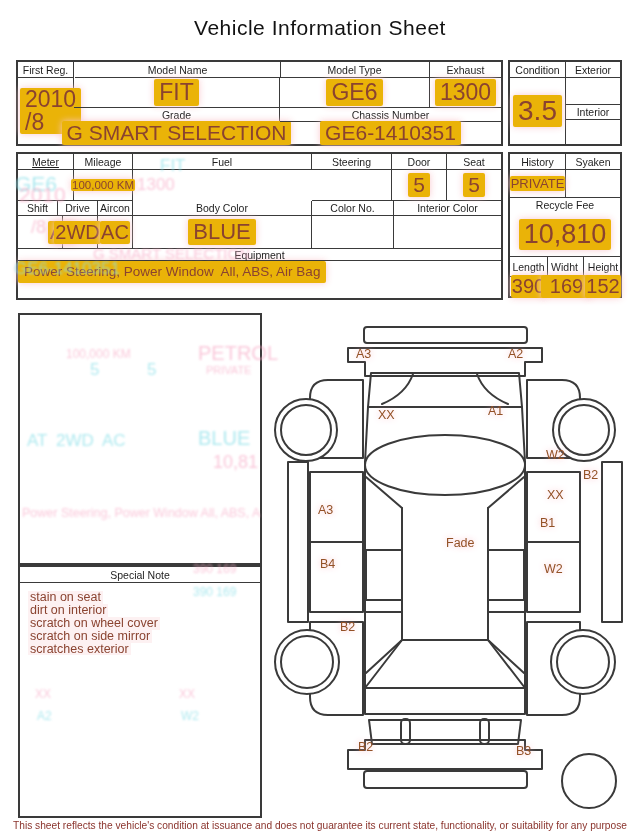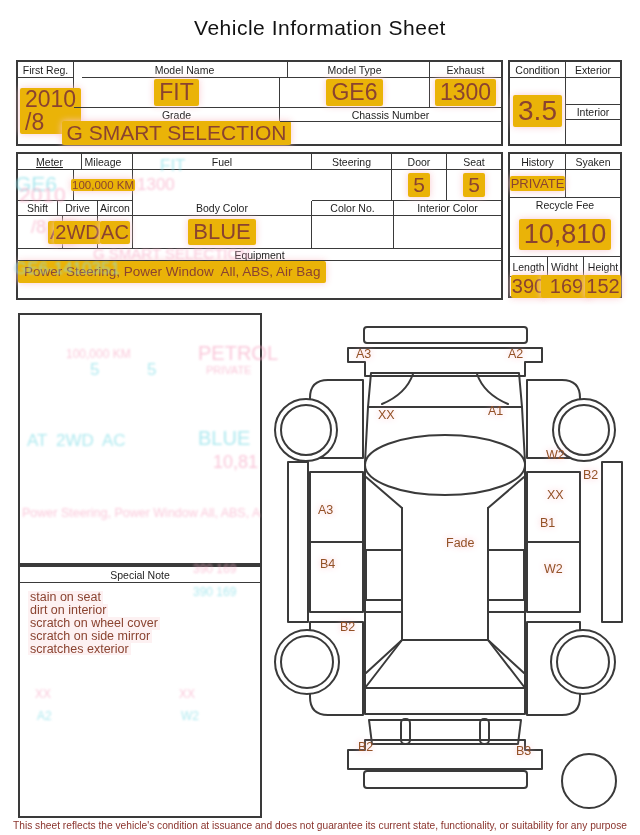--- a/index.html
+++ b/index.html
@@ -41,57 +41,60 @@
 <div class="sheet">
 
   <div class="title">Vehicle Information Sheet</div>
 
   <div class="panel" style="left:16px;top:60px;width:487px;height:86px;">
     <div class="cell br bb lbl" style="left:0;top:0;width:56px;height:16px;">First Reg.</div>
     <div class="cell br left-al" style="left:0;top:16px;width:56px;height:66px;">
       <span class="val fs24 firstreg-val hl" style="margin-left:2px;">2010
 /8</span>
     </div>
-    <div class="cell br bb lbl" style="left:64px;top:0;width:206px;height:16px;">Model Name</div>
+    <div class="cell br bb lbl" style="left:57px;top:0;width:206px;height:16px;">Model Name</div>
     <div class="cell br bb" style="left:56px;top:16px;width:206px;height:30px;">
       <span class="val fs24 hl">FIT</span>
     </div>
     <div class="cell br bb lbl" style="left:56px;top:46px;width:206px;height:14px;">Grade</div>
     <div class="cell br" style="left:56px;top:60px;width:206px;height:22px;">
       <span class="val fs21 hl">G SMART SELECTION</span>
     </div>
     <div class="cell br bb lbl" style="left:262px;top:0;width:150px;height:16px;">Model Type</div>
     <div class="cell br bb" style="left:262px;top:16px;width:150px;height:30px;">
       <span class="val fs24 hl">GE6</span>
     </div>
     <div class="cell bb lbl" style="left:412px;top:0;width:71px;height:16px;">Exhaust</div>
     <div class="cell bb" style="left:412px;top:16px;width:71px;height:30px;">
       <span class="val fs24 hl">1300</span>
     </div>
     <div class="cell bb lbl" style="left:262px;top:46px;width:221px;height:14px;">Chassis Number</div>
+    <div class="cell" style="left:262px;top:60px;width:221px;height:22px;">
+      <span class="val fs21 hl">GE6-1410351</span>
+    </div>
   </div>
 
   <div class="panel" style="left:508px;top:60px;width:114px;height:86px;">
     <div class="cell br bb lbl" style="left:0;top:0;width:56px;height:16px;">Condition</div>
     <div class="cell br" style="left:0;top:16px;width:56px;height:66px;">
       <span class="val fs28 hl">3.5</span>
     </div>
     <div class="cell bb lbl" style="left:56px;top:0;width:54px;height:16px;">Exterior</div>
     <div class="cell bb" style="left:56px;top:16px;width:54px;height:27px;">
       <span class="val fs13 hl"></span>
     </div>
     <div class="cell bb lbl" style="left:56px;top:43px;width:54px;height:15px;">Interior</div>
     <div class="cell" style="left:56px;top:58px;width:54px;height:24px;">
       <span class="val fs13 hl"></span>
     </div>
   </div>
 
   <div class="panel" style="left:16px;top:152px;width:487px;height:148px;">
 
-    <div class="cell br bb lbl" style="left:0;top:0;width:64px;height:16px;text-decoration:underline;">Meter</div>
+    <div class="cell br bb lbl" style="left:0;top:0;width:56px;height:16px;text-decoration:underline;">Meter</div>
     <div class="cell br bb lbl" style="left:56px;top:0;width:59px;height:16px;">Mileage</div>
     <div class="cell br bb lbl" style="left:115px;top:0;width:179px;height:16px;">Fuel</div>
     <div class="cell br bb lbl" style="left:294px;top:0;width:80px;height:16px;">Steering</div>
     <div class="cell br bb lbl" style="left:374px;top:0;width:55px;height:16px;">Door</div>
     <div class="cell bb lbl" style="left:429px;top:0;width:54px;height:16px;">Seat</div>
 
     <div class="cell br bb" style="left:0;top:16px;width:56px;height:31px;">
       <span class="val fs13 hl"></span>
       </div>
     <div class="cell br bb" style="left:56px;top:16px;width:59px;height:31px;">

